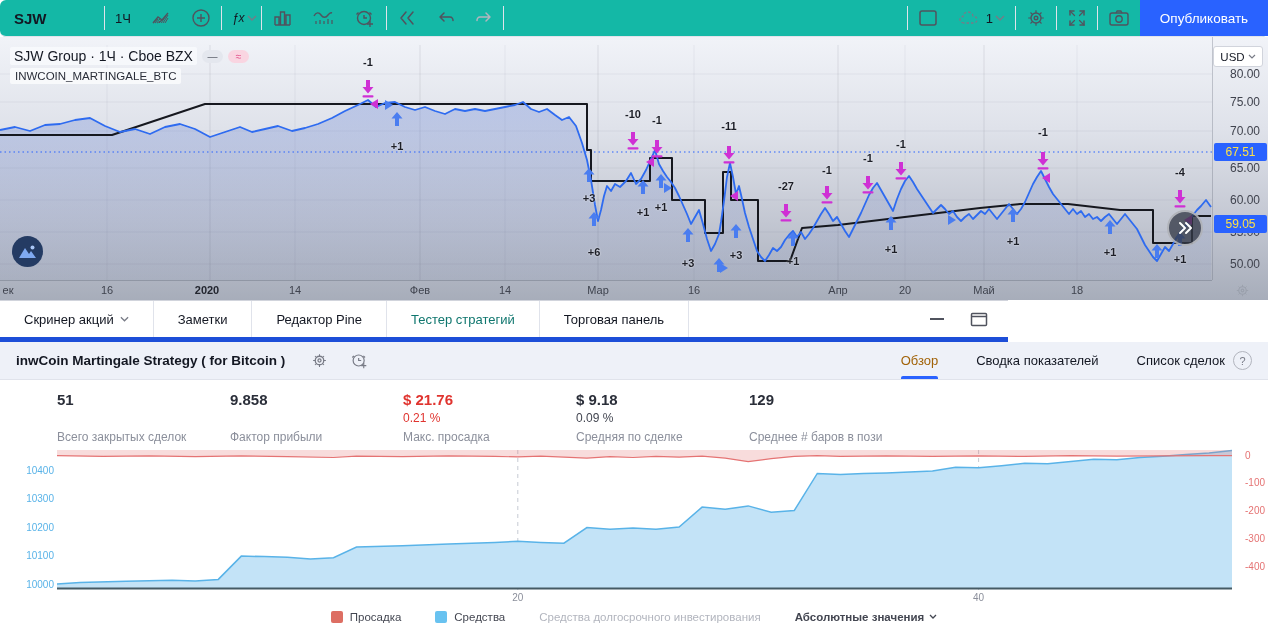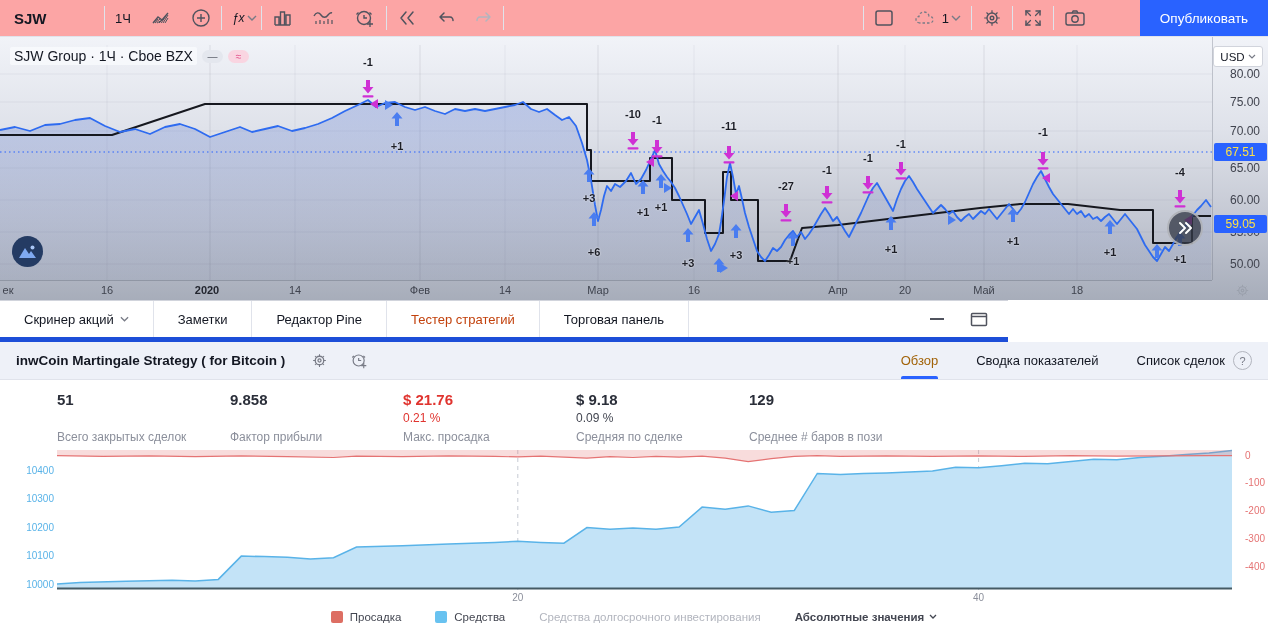--- a/index.html
+++ b/index.html
@@ -1,34 +1,34 @@
 <!DOCTYPE html>
 <html><head>
 <meta charset="utf-8">
 <style>
   * { margin:0; padding:0; box-sizing:border-box; }
   html,body { width:1268px; height:627px; overflow:hidden; }
   body { font-family:"Liberation Sans","DejaVu Sans",sans-serif; background:#fff; color:#131722; }
   .app { position:relative; width:1268px; height:627px; background:#fff; }
 
   
-  .toolbar { position:absolute; top:0; left:0; width:1268px; height:37px; background:#fca5a5;
-             border-bottom:1px solid #e0e3eb; display:flex; align-items:stretch; }
+  .toolbar { position:absolute; top:0; left:0; width:1268px; height:37px; background:#14b8a6;
+             border-bottom:1px solid #e0e3eb; display:flex; align-items:stretch;border-radius:6px; }
   .tb-left { display:flex; align-items:stretch; flex:1 1 auto; }
   .tb-right { display:flex; align-items:stretch; }
   .tb-item { display:flex; align-items:center; justify-content:center; padding:0 10px; cursor:pointer; color:#50535e; }
   .tb-sep { width:1px; background:#e0e3eb; margin:6px 0; }
   .tb-symbol { font-weight:bold; font-size:15px; color:#131722; width:104px; justify-content:flex-start; padding-left:14px; }
   .tb-interval { font-size:13px; color:#131722; }
   .tb-fx { font-size:12px; font-style:italic; color:#131722; padding-right:2px; }
   .tb-caret { padding:0 4px 0 0; }
   .tb-redo { color:#b2b5be; }
   .cloud-count { font-size:13px; color:#131722; margin:0 2px 0 4px; }
   .publish-btn { width:128px; background:#2962ff; color:#fff; font-size:13.5px; display:flex;
-                 align-items:center; justify-content:center; cursor:pointer;margin-left:44px; }
+                 align-items:center; justify-content:center; cursor:pointer; }
 
   
   .chart-area { position:absolute; top:37px; left:0; width:1268px; height:263px; overflow:hidden;
       background:linear-gradient(180deg,#f1f3f8 0%,#dfe2ea 35%,#c3c7d2 70%,#a7adba 100%); }
   .chart-svg { position:absolute; top:0; left:0; }
   .chart-legend { position:absolute; top:10px; left:10px; z-index:5; }
   .cl-row1 { display:flex; align-items:center; }
   .cl-title { font-size:14px; color:#131722; background:rgba(250,251,253,.75); padding:1px 4px; border-radius:2px; white-space:nowrap; }
   .cl-pill { width:21px; height:13px; border-radius:7px; margin-left:5px; font-size:10px; line-height:13px;
              text-align:center; cursor:pointer; }
@@ -58,21 +58,21 @@
                  background:#243b63; display:flex; align-items:center; justify-content:center; z-index:5; cursor:pointer; }
   .goto-right { position:absolute; left:1167px; top:173px; width:36px; height:36px; border-radius:50%;
                 background:rgba(52,58,72,.78); border:2px solid rgba(255,255,255,.55); display:flex; align-items:center;
                 justify-content:center; z-index:6; cursor:pointer; }
 
   
   .panel-tabs { position:absolute; top:300px; left:0; width:1008px; height:42px; background:#fff;
                 border-top:1px solid #d1d4dc; border-bottom:5px solid #1d4ed8; display:flex; align-items:stretch; }
   .ptab { display:flex; align-items:center; gap:6px; padding:0 24px; font-size:13px; color:#131722;
           border-right:1px solid #e0e3eb; cursor:pointer; white-space:nowrap; }
-  .ptab.active { color:#c2410c;text-align:right; }
+  .ptab.active { color:#0f766e;text-align:right; }
   .ptab-controls { margin-left:auto; display:flex; align-items:center; gap:26px; padding-right:20px; }
   .win-min { width:14px; height:2px; background:#50535e; cursor:pointer; }
 
   
   .strat-header { position:absolute; top:342px; left:0; width:1268px; height:38px; background:#eef1f8;
                   border-bottom:1px solid #e0e3eb; display:flex; align-items:center; padding:0 16px; }
   .strat-title { font-size:13.5px; font-weight:bold; color:#131722; margin-right:26px; white-space:nowrap; }
   .strat-icon { color:#787b86; margin-right:22px; cursor:pointer; display:flex; align-items:center; }
   .strat-tabs { margin-left:auto; display:flex; align-items:center; gap:38px; height:100%; }
   .stab { font-size:13px; color:#131722; height:100%; display:flex; align-items:center; cursor:pointer; position:relative; white-space:nowrap; }
@@ -404,20 +404,21 @@
           </svg>
         </div>
       </div>
 
     <div class="chart-legend">
       <div class="cl-row1">
         <span class="cl-title">SJW Group · 1Ч · Cboe BZX</span>
         <span class="cl-pill gray">—</span>
         <span class="cl-pill pink">≈</span>
       </div>
+      <div><span class="cl-sub">INWCOIN_MARTINGALE_BTC</span></div>
     </div>
 
     <div class="price-scale">
       <div class="usd-btn">
         <span>USD</span>
         <svg class="icon" width="8" height="5" viewBox="0 0 8 5" fill="none" stroke="#787b86" stroke-width="1.2">
             <path d="M1 1 L4 4 L7 1"></path>
           </svg>
       </div>
       <div id="price-labels">

